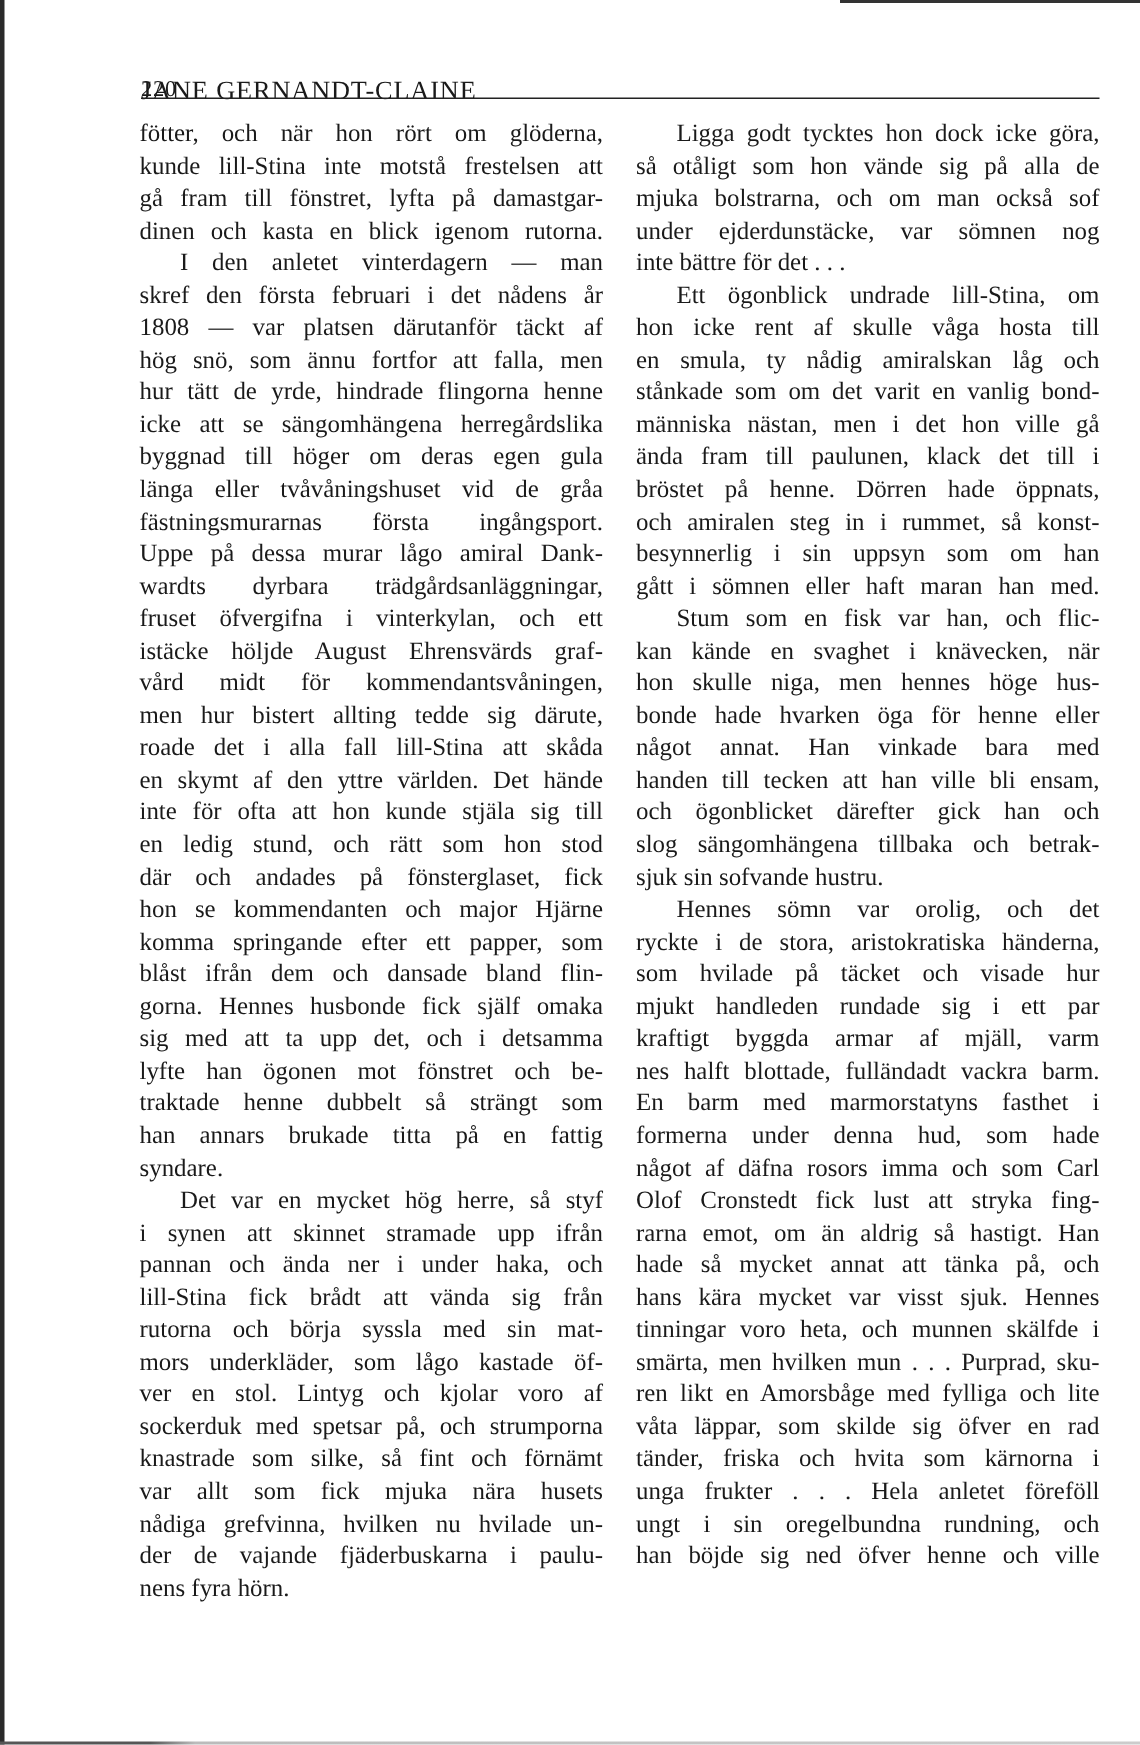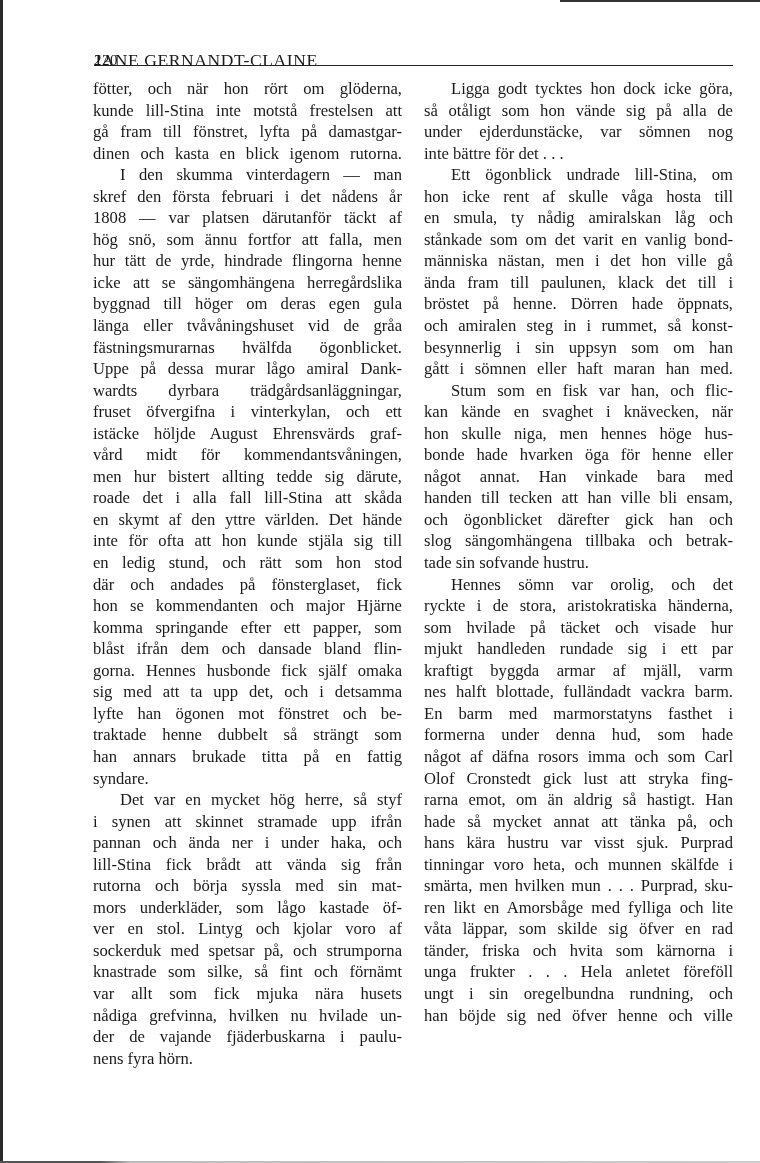--- a/index.html
+++ b/index.html
@@ -98,29 +98,29 @@
   <span class="page-number">220</span>
   <span class="running-title">JANE GERNANDT-CLAINE</span>
 </div>
 <div class="head-rule"></div>
 
 <div class="column col-left" id="col-0">
     <span class="line">fötter, och när hon rört om glöderna,</span>
     <span class="line">kunde lill-Stina inte motstå frestelsen att</span>
     <span class="line">gå fram till fönstret, lyfta på damastgar-</span>
     <span class="line">dinen och kasta en blick igenom rutorna.</span>
-    <span class="line indent">I den skumma vinterdagern — man</span>
+    <span class="line indent">I den anletet vinterdagern — man</span>
     <span class="line">skref den första februari i det nådens år</span>
     <span class="line">1808 — var platsen därutanför täckt af</span>
     <span class="line">hög snö, som ännu fortfor att falla, men</span>
     <span class="line">hur tätt de yrde, hindrade flingorna henne</span>
     <span class="line">icke att se sängomhängena herregårdslika</span>
     <span class="line">byggnad till höger om deras egen gula</span>
     <span class="line">länga eller tvåvåningshuset vid de gråa</span>
-    <span class="line">fästningsmurarnas hvälfda ögonblicket.</span>
+    <span class="line">fästningsmurarnas första ingångsport.</span>
     <span class="line">Uppe på dessa murar lågo amiral Dank-</span>
     <span class="line">wardts dyrbara trädgårdsanläggningar,</span>
     <span class="line">fruset öfvergifna i vinterkylan, och ett</span>
     <span class="line">istäcke höljde August Ehrensvärds graf-</span>
     <span class="line">vård midt för kommendantsvåningen,</span>
     <span class="line">men hur bistert allting tedde sig därute,</span>
     <span class="line">roade det i alla fall lill-Stina att skåda</span>
     <span class="line">en skymt af den yttre världen.  Det hände</span>
     <span class="line">inte för ofta att hon kunde stjäla sig till</span>
     <span class="line">en ledig stund, och rätt som hon stod</span>
@@ -144,54 +144,55 @@
     <span class="line">sockerduk med spetsar på, och strumporna</span>
     <span class="line">knastrade som silke, så fint och förnämt</span>
     <span class="line">var allt som fick mjuka nära husets</span>
     <span class="line">nådiga grefvinna, hvilken nu hvilade un-</span>
     <span class="line">der de vajande fjäderbuskarna i paulu-</span>
     <span class="line last">nens fyra hörn.</span>
   </div>
 <div class="column col-right" id="col-1">
     <span class="line indent">Ligga godt tycktes hon dock icke göra,</span>
     <span class="line">så otåligt som hon vände sig på alla de</span>
+    <span class="line">mjuka bolstrarna, och om man också sof</span>
     <span class="line">under ejderdunstäcke, var sömnen nog</span>
     <span class="line last">inte bättre för det . . .</span>
     <span class="line indent">Ett ögonblick undrade lill-Stina, om</span>
     <span class="line">hon icke rent af skulle våga hosta till</span>
     <span class="line">en smula, ty nådig amiralskan låg och</span>
     <span class="line">stånkade som om det varit en vanlig bond-</span>
     <span class="line">människa nästan, men i det hon ville gå</span>
     <span class="line">ända fram till paulunen, klack det till i</span>
     <span class="line">bröstet på henne.  Dörren hade öppnats,</span>
     <span class="line">och amiralen steg in i rummet, så konst-</span>
     <span class="line">besynnerlig i sin uppsyn som om han</span>
     <span class="line">gått i sömnen eller haft maran han med.</span>
     <span class="line indent">Stum som en fisk var han, och flic-</span>
     <span class="line">kan kände en svaghet i knävecken, när</span>
     <span class="line">hon skulle niga, men hennes höge hus-</span>
     <span class="line">bonde hade hvarken öga för henne eller</span>
     <span class="line">något annat.  Han vinkade bara med</span>
     <span class="line">handen till tecken att han ville bli ensam,</span>
     <span class="line">och ögonblicket därefter gick han och</span>
     <span class="line">slog sängomhängena tillbaka och betrak-</span>
-    <span class="line last">tade sin sofvande hustru.</span>
+    <span class="line last">sjuk sin sofvande hustru.</span>
     <span class="line indent">Hennes sömn var orolig, och det</span>
     <span class="line">ryckte i de stora, aristokratiska händerna,</span>
     <span class="line">som hvilade på täcket och visade hur</span>
     <span class="line">mjukt handleden rundade sig i ett par</span>
     <span class="line">kraftigt byggda armar af mjäll, varm</span>
     <span class="line">nes halft blottade, fulländadt vackra barm.</span>
     <span class="line">En barm med marmorstatyns fasthet i</span>
     <span class="line">formerna under denna hud, som hade</span>
     <span class="line">något af däfna rosors imma och som Carl</span>
-    <span class="line">Olof Cronstedt gick lust att stryka fing-</span>
+    <span class="line">Olof Cronstedt fick lust att stryka fing-</span>
     <span class="line">rarna emot, om än aldrig så hastigt.  Han</span>
     <span class="line">hade så mycket annat att tänka på, och</span>
-    <span class="line">hans kära hustru var visst sjuk.  Purprad</span>
+    <span class="line">hans kära mycket var visst sjuk.  Hennes</span>
     <span class="line">tinningar voro heta, och munnen skälfde i</span>
     <span class="line">smärta, men hvilken mun . . .  Purprad, sku-</span>
     <span class="line">ren likt en Amorsbåge med fylliga och lite</span>
     <span class="line">våta läppar, som skilde sig öfver en rad</span>
     <span class="line">tänder, friska och hvita som kärnorna i</span>
     <span class="line">unga frukter . . .   Hela anletet föreföll</span>
     <span class="line">ungt i sin oregelbundna rundning, och</span>
     <span class="line">han böjde sig ned öfver henne och ville</span>
   </div>
 

